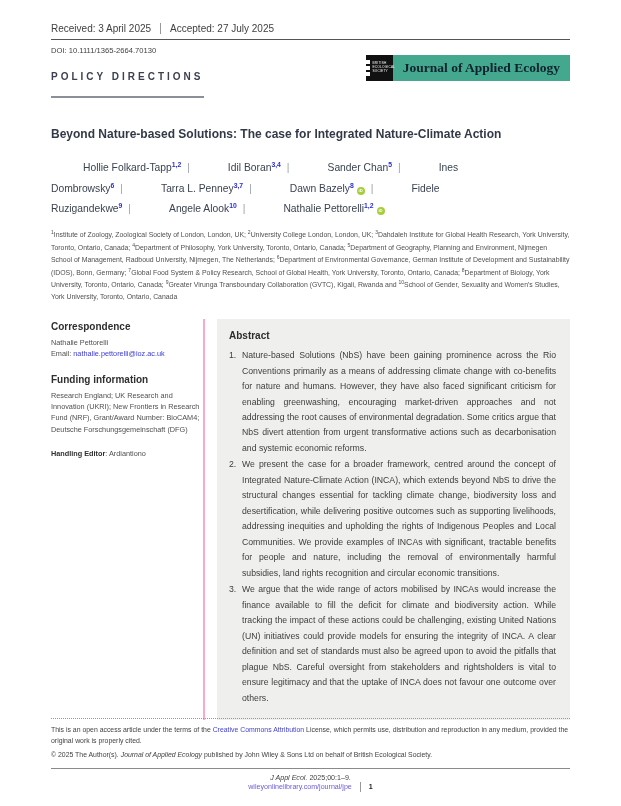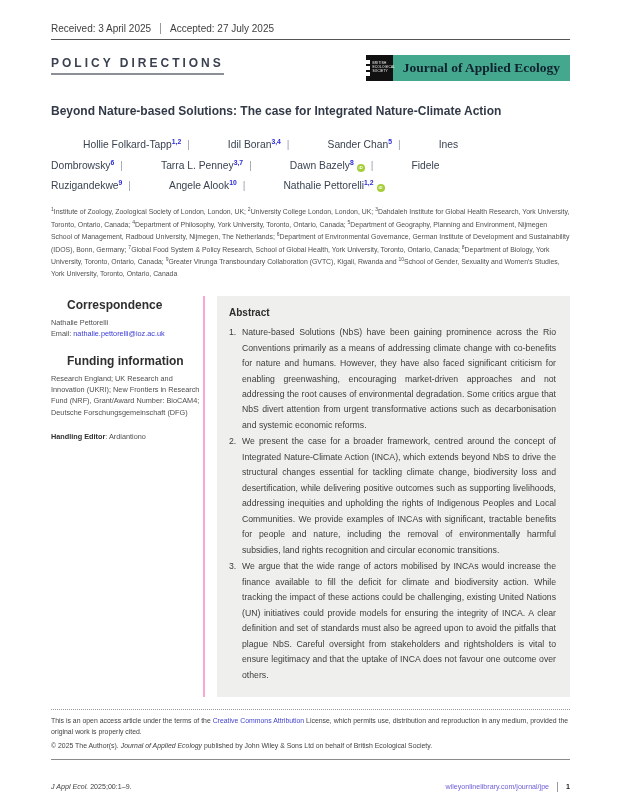--- a/index.html
+++ b/index.html
@@ -44,23 +44,23 @@
   .banner-name{
     display:flex;align-items:center;
     padding:0 10px;
     font-family:"Liberation Serif", serif;
     font-size:13.5px;color:#10222e;font-weight:600;
   }
 
   .article-type{
     margin-top:16px;
     display:inline-block;
-    font-size:12px;font-weight:700;letter-spacing:3px;color:#3a4150;
+    font-size:10px;font-weight:700;letter-spacing:3px;color:#3a4150;
     border-bottom:2px solid #8a8f98;
-    padding-bottom:3px;
+    padding-bottom:14px;
   }
 
   .title{
     margin-top:29px;
     max-width:492px;
     font-size:12px;line-height:1.33;font-weight:700;color:#333a47;
   }
 
   .authors{
     margin-top:15px;
@@ -77,21 +77,21 @@
   }
 
   .affils{
     margin-top:9px;
     font-size:6.9px;line-height:1.62;color:#4f4f4f;max-width:519px;
   }
   .affils sup{font-size:5px;}
 
   .cols{display:flex;margin-top:17px;}
   .side{width:152px;flex-shrink:0;font-size:7.3px;line-height:1.55;color:#4f4f4f;}
-  .side h4{margin:0 0 2px 16px;font-size:12px;color:#2f2f2f;}
+  .side h4{margin:0 0 2px 0;font-size:10px;color:#2f2f2f;}
   .side .blk{margin-bottom:13px;}
   .side a{color:#3a3ad4;text-decoration:none;text-align:right;}
   .side .he-label{font-weight:700;color:#2f2f2f;}
 
   .abs-wrap{flex:1;border-left:2px solid #f9a8d4;padding-left:12px;}
   .abstract{
     background:#efefed;
     padding:11px 14px 13px 12px;
   }
   .abstract h3{margin:0 0 7px 0;font-size:10px;color:#2d2d2d;}
@@ -101,42 +101,44 @@
   .abstract li .txt{flex:1;font-size:8.7px;line-height:1.78;color:#3d3d3d;text-align:justify;}
 
   
   .footer{position:absolute;left:51px;right:51px;bottom:14px;font-size:6.9px;color:#3f3f3f;}
   .oa{border-top:1px dotted #9a9a9a;padding-top:5px;line-height:1.6;}
   .oa a{color:#4343cf;text-decoration:none;}
   .copyright{margin-top:4px;line-height:1.5;}
   .copyright .it{font-style:italic;}
   .foot-bar{
     margin-top:8px;border-top:1px solid #8a8a8a;
-    padding-top:22px;
+    padding-top:5px;
     display:flex;align-items:center;justify-content:space-between;
     font-size:7.1px;
+    flex-direction:column;
   }
   .cite .it{font-style:italic;}
   .foot-right{display:flex;align-items:center;}
   .foot-right a{color:#6a5cd8;text-decoration:none;}
   .foot-vsep{width:1px;height:10px;background:#999;margin:0 8px;}
   .pageno{font-weight:700;color:#222;}
 </style>
 </head>
 <body>
 
 <div class="page">
   <div class="content">
 
     <div class="rec-row">
       <span>Received: 3 April 2025</span>
       <span class="rec-sep"></span>
       <span>Accepted: 27 July 2025</span>
     </div>
 
+    <div class="doi-row">DOI: 10.1111/1365-2664.70130</div>
 
     <div class="banner" id="banner" style="background: rgb(67, 168, 142);">
       <div class="bes-logo">
         <span class="bes-e">
             <i></i>
             <i class="mid"></i>
             <i></i>
           </span>
         <span class="bes-micro" id="besMicro">BRITISH<br>ECOLOGICAL<br>SOCIETY</span>
       </div>

